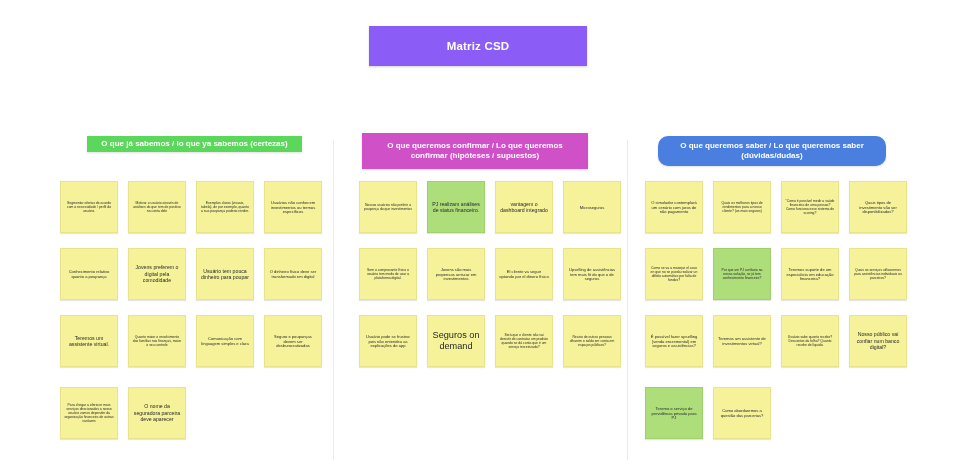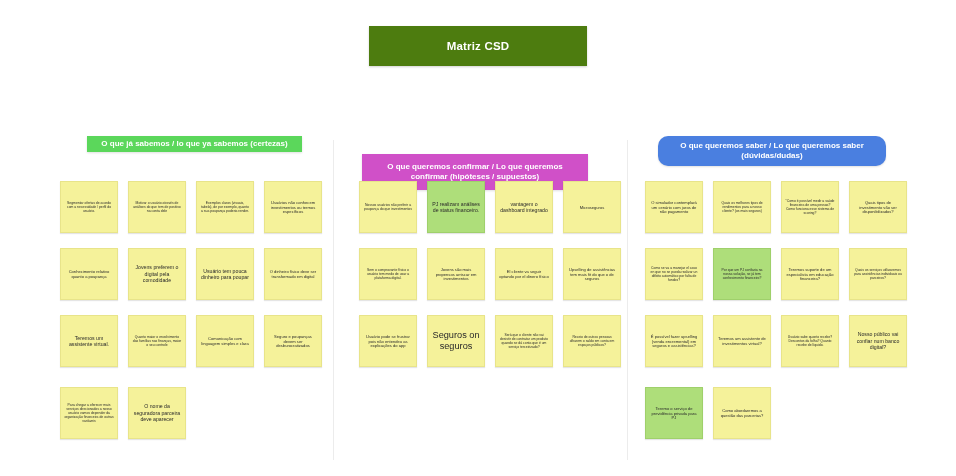--- a/index.html
+++ b/index.html
@@ -19,21 +19,21 @@
     background: #ffffff;
   }
 
   
   #title-banner {
     position: absolute;
     left: 369px;
     top: 26px;
     width: 218px;
     height: 40px;
-    background: #4d7c0f;
+    background: #8b5cf6;
     color: #ffffff;
     font-size: 11.5px;
     font-weight: bold;
     letter-spacing: .2px;
     display: flex;
     align-items: center;
     justify-content: center;
     text-align: center;
     box-shadow: 0 1px 2px rgba(0,0,0,.18);
   }
@@ -63,21 +63,20 @@
     padding: 3px 7px;
     box-shadow: 0 1px 2px rgba(0,0,0,.12);
   }
   #col-header-0 {
     left: 87px; top: 136px; width: 215px; height: 16px;
     background: #5bd75b;
   }
   #col-header-1 {
     left: 362px; top: 133px; width: 226px; height: 36px;
     background: #d050c8;
-    margin-top: 21px;
   }
   #col-header-2 {
     left: 658px; top: 136px; width: 228px; height: 30px;
     background: #4a7fe0;
     border-radius: 10px;
   }
 
   
   .note {
     position: absolute;
@@ -137,21 +136,21 @@
       <div class="note fs-md" style="left: 128px; top: 387px;">O nome da seguradora parceira deve aparecer</div>
       <div class="note fs-xs" style="left: 359px; top: 181px;">Nossos usuários não preferir a poupança do que investimentos</div>
       <div class="note fs-md green" style="left: 427px; top: 181px;">PJ realizam análises de status financeiro.</div>
       <div class="note fs-md" style="left: 495px; top: 181px;">vantagem o dashboard integrado</div>
       <div class="note fs-sm" style="left: 563px; top: 181px;">Microseguros</div>
       <div class="note fs-xs" style="left: 359px; top: 248px;">Sem o comprovante físico o usuário tem medo de usar a plataforma digital.</div>
       <div class="note fs-sm" style="left: 427px; top: 248px;">Jovens são mais propensos arriscar em investimentos</div>
       <div class="note fs-sm" style="left: 495px; top: 248px;">El cliente va seguir optando por el dinero físico</div>
       <div class="note fs-sm" style="left: 563px; top: 248px;">Upselling de assistências tem mais fit do que o de seguros</div>
       <div class="note fs-sm" style="left: 359px; top: 315px;">Usuário pode se frustrar pois não entendeu as explicações do app</div>
-      <div class="note fs-xl" style="left: 427px; top: 315px;">Seguros on seguros</div>
+      <div class="note fs-xl" style="left: 427px; top: 315px;">Seguros on demand</div>
       <div class="note fs-xs" style="left: 495px; top: 315px;">Será que o cliente não vai desistir de contratar um produto quando se dá conta que é um serviço terceirizado?</div>
       <div class="note fs-xs" style="left: 563px; top: 315px;">Receio de outras pessoas olharem o saldo em conta em espaços públicos?</div>
       <div class="note fs-sm" style="left: 645px; top: 181px;">O simulador contemplará um cenário com juros de não pagamento</div>
       <div class="note fs-xs" style="left: 713px; top: 181px;">Quais os melhores tipos de rendimentos para a nosso cliente? (os mais seguros)</div>
       <div class="note fs-xs" style="left: 781px; top: 181px;">"Como é possível medir a saúde financeira de uma pessoa? Como funciona esse sistema de scoring?</div>
       <div class="note fs-sm" style="left: 849px; top: 181px;">Quais tipos de investimento vão ser disponibilizados?</div>
       <div class="note fs-xs" style="left: 645px; top: 248px;">Como se va a manejar el caso en que no se pueda realizar un débito automático por falta de fondos?</div>
       <div class="note fs-xs green" style="left: 713px; top: 248px;">Por que um PJ confiaria na nossa solução, se já tem conhecimento financeiro?</div>
       <div class="note fs-sm" style="left: 781px; top: 248px;">Teremos suporte de um especialista em educação financeira?</div>
       <div class="note fs-xs" style="left: 849px; top: 248px;">Quais os serviços utilizaremos para assistências individuais ou parceiros?</div>

